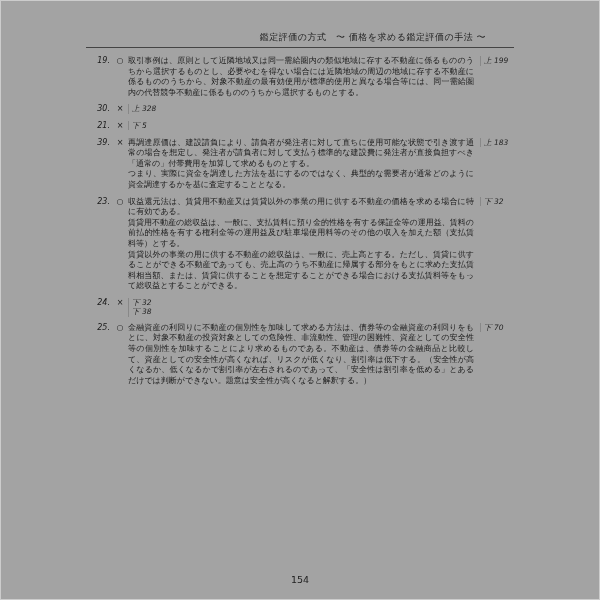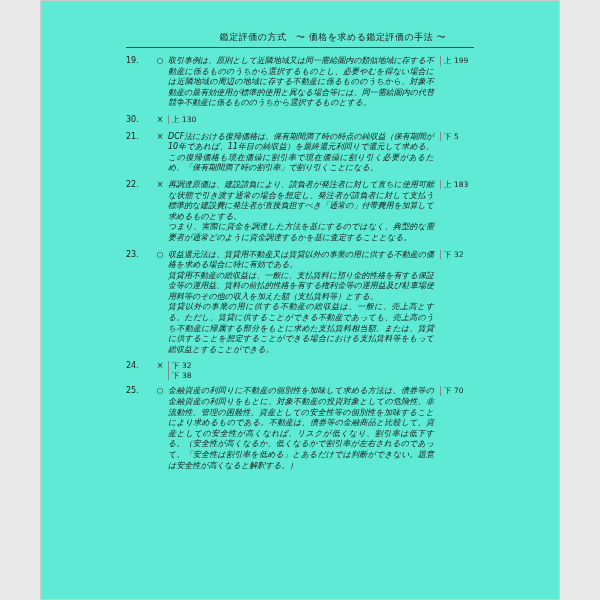--- a/index.html
+++ b/index.html
@@ -1,20 +1,20 @@
 <!DOCTYPE html>
 <html><head>
 <meta charset="utf-8">
 <style>
   html,body { margin:0; padding:0; background:#e9e9e9; }
   .page {
     position:relative;
-    width:520px; height:600px;
+    width:600px; height:600px;
     margin:0 auto;
-    background:#5eead4;
+    background:#a3a3a3;
     box-sizing:border-box;
     border:1px solid #cccccc;
     font-family:"DejaVu Sans","Liberation Sans",sans-serif;
     color:#1a1a1a;
     overflow:hidden;
   }
   .header {
     margin:24px 85px 4px 85px;
     border-bottom:1px solid #444444;
     padding-bottom:3px;
@@ -33,45 +33,46 @@
   .item {
     display:flex;
     align-items:flex-start;
     margin-bottom:6px;
     font-size:8px;
     line-height:10.6px;
   }
   .num {
     width:24px;
     flex:0 0 24px;
-    text-align:left;
+    text-align:right;
     padding-right:2px;
+    font-style:italic;
   }
   .mark {
     width:16px;
     flex:0 0 16px;
     text-align:center;
   }
   .text {
     flex:1 1 auto;
     white-space:pre-wrap;
     text-align:justify;
     padding-right:6px;
-    font-style:italic;
   }
   .ref {
     flex:0 0 30px;
     width:30px;
     font-size:7.5px;
     line-height:9.5px;
     color:#222222;
     border-left:1px solid #888888;
     padding-left:3px;
     white-space:pre;
     align-self:flex-start;
+    font-style:italic;
   }
   .footer {
     position:absolute;
     bottom:14px;
     left:0; right:0;
     text-align:center;
     font-size:9.5px;
     color:#222222;
   }
 </style>
@@ -89,32 +90,31 @@
     <div class="item">
       <span class="num">19.</span>
       <span class="mark">○</span>
       <span class="text">取引事例は、原則として近隣地域又は同一需給圏内の類似地域に存する不動産に係るもののうちから選択するものとし、必要やむを得ない場合には近隣地域の周辺の地域に存する不動産に係るもののうちから、対象不動産の最有効使用が標準的使用と異なる場合等には、同一需給圏内の代替競争不動産に係るもののうちから選択するものとする。</span>
       <span class="ref">上 199</span>
     </div>
 
     <div class="item">
       <span class="num">30.</span>
       <span class="mark">×</span>
-      <span class="ref">上 130</span>
+      <span class="ref">上 328</span>
     </div>
 
     <div class="item">
       <span class="num">21.</span>
       <span class="mark">×</span>
-      <span class="text">DCF法における復帰価格は、保有期間満了時の時点の純収益（保有期間が10年であれば、11年目の純収益）を最終還元利回りで還元して求める。この復帰価格も現在価値に割引率で現在価値に割り引く必要があるため、「保有期間満了時の割引率」で割り引くことになる。</span>
       <span class="ref">下 5</span>
     </div>
 
     <div class="item">
-      <span class="num">22.</span>
+      <span class="num">39.</span>
       <span class="mark">×</span>
       <span class="text">再調達原価は、建設請負により、請負者が発注者に対して直ちに使用可能な状態で引き渡す通常の場合を想定し、発注者が請負者に対して支払う標準的な建設費に発注者が直接負担すべき「通常の」付帯費用を加算して求めるものとする。
 つまり、実際に資金を調達した方法を基にするのではなく、典型的な需要者が通常どのように資金調達するかを基に査定することとなる。</span>
       <span class="ref">上 183</span>
     </div>
 
     <div class="item">
       <span class="num">23.</span>
       <span class="mark">○</span>
       <span class="text">収益還元法は、賃貸用不動産又は賃貸以外の事業の用に供する不動産の価格を求める場合に特に有効である。
@@ -132,14 +132,17 @@
 
     <div class="item">
       <span class="num">25.</span>
       <span class="mark">○</span>
       <span class="text">金融資産の利回りに不動産の個別性を加味して求める方法は、債券等の金融資産の利回りをもとに、対象不動産の投資対象としての危険性、非流動性、管理の困難性、資産としての安全性等の個別性を加味することにより求めるものである。不動産は、債券等の金融商品と比較して、資産としての安全性が高くなれば、リスクが低くなり、割引率は低下する。（安全性が高くなるか、低くなるかで割引率が左右されるのであって、「安全性は割引率を低める」とあるだけでは判断ができない。題意は安全性が高くなると解釈する。）</span>
       <span class="ref">下 70</span>
     </div>
 
   </div>
 
+  <div class="footer">
+    <span>154</span>
+  </div>
 
 </div>
 
 </body></html>

